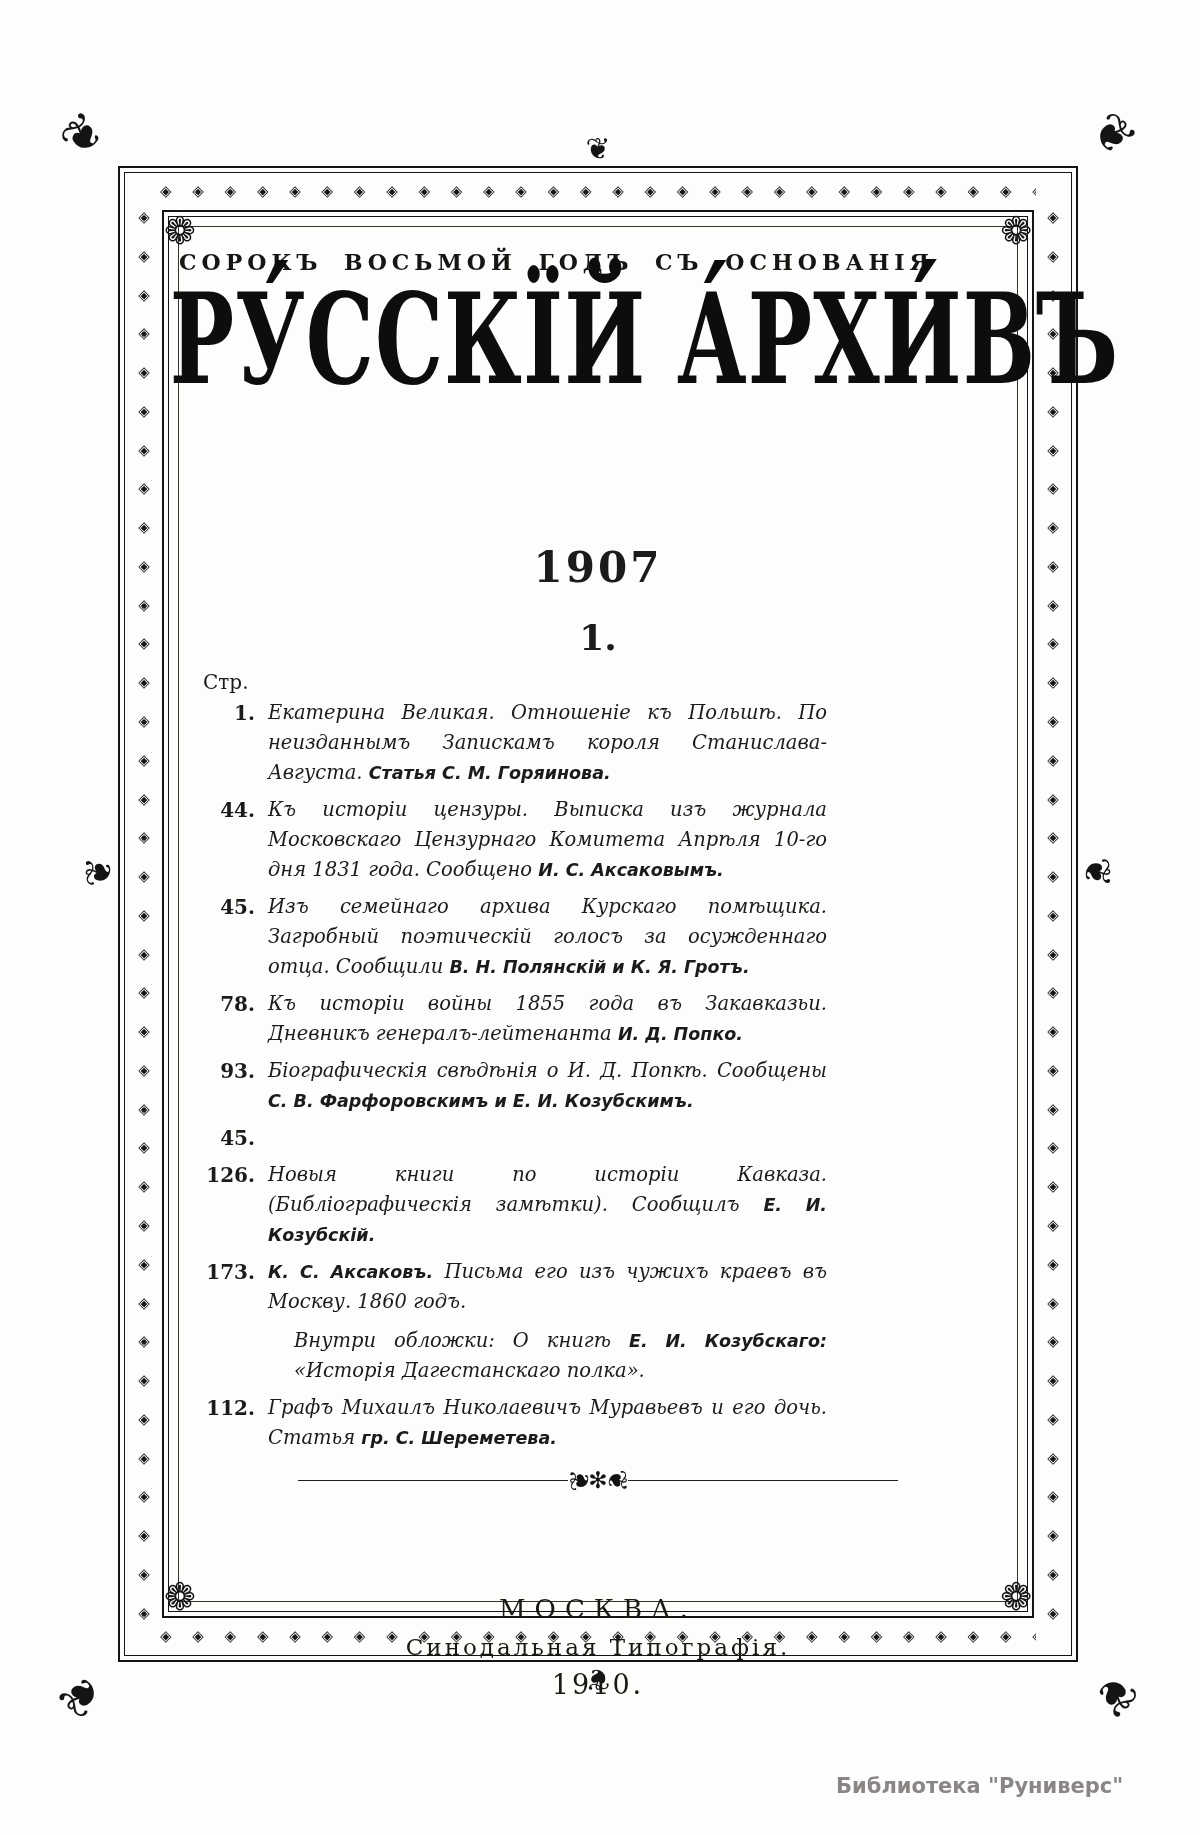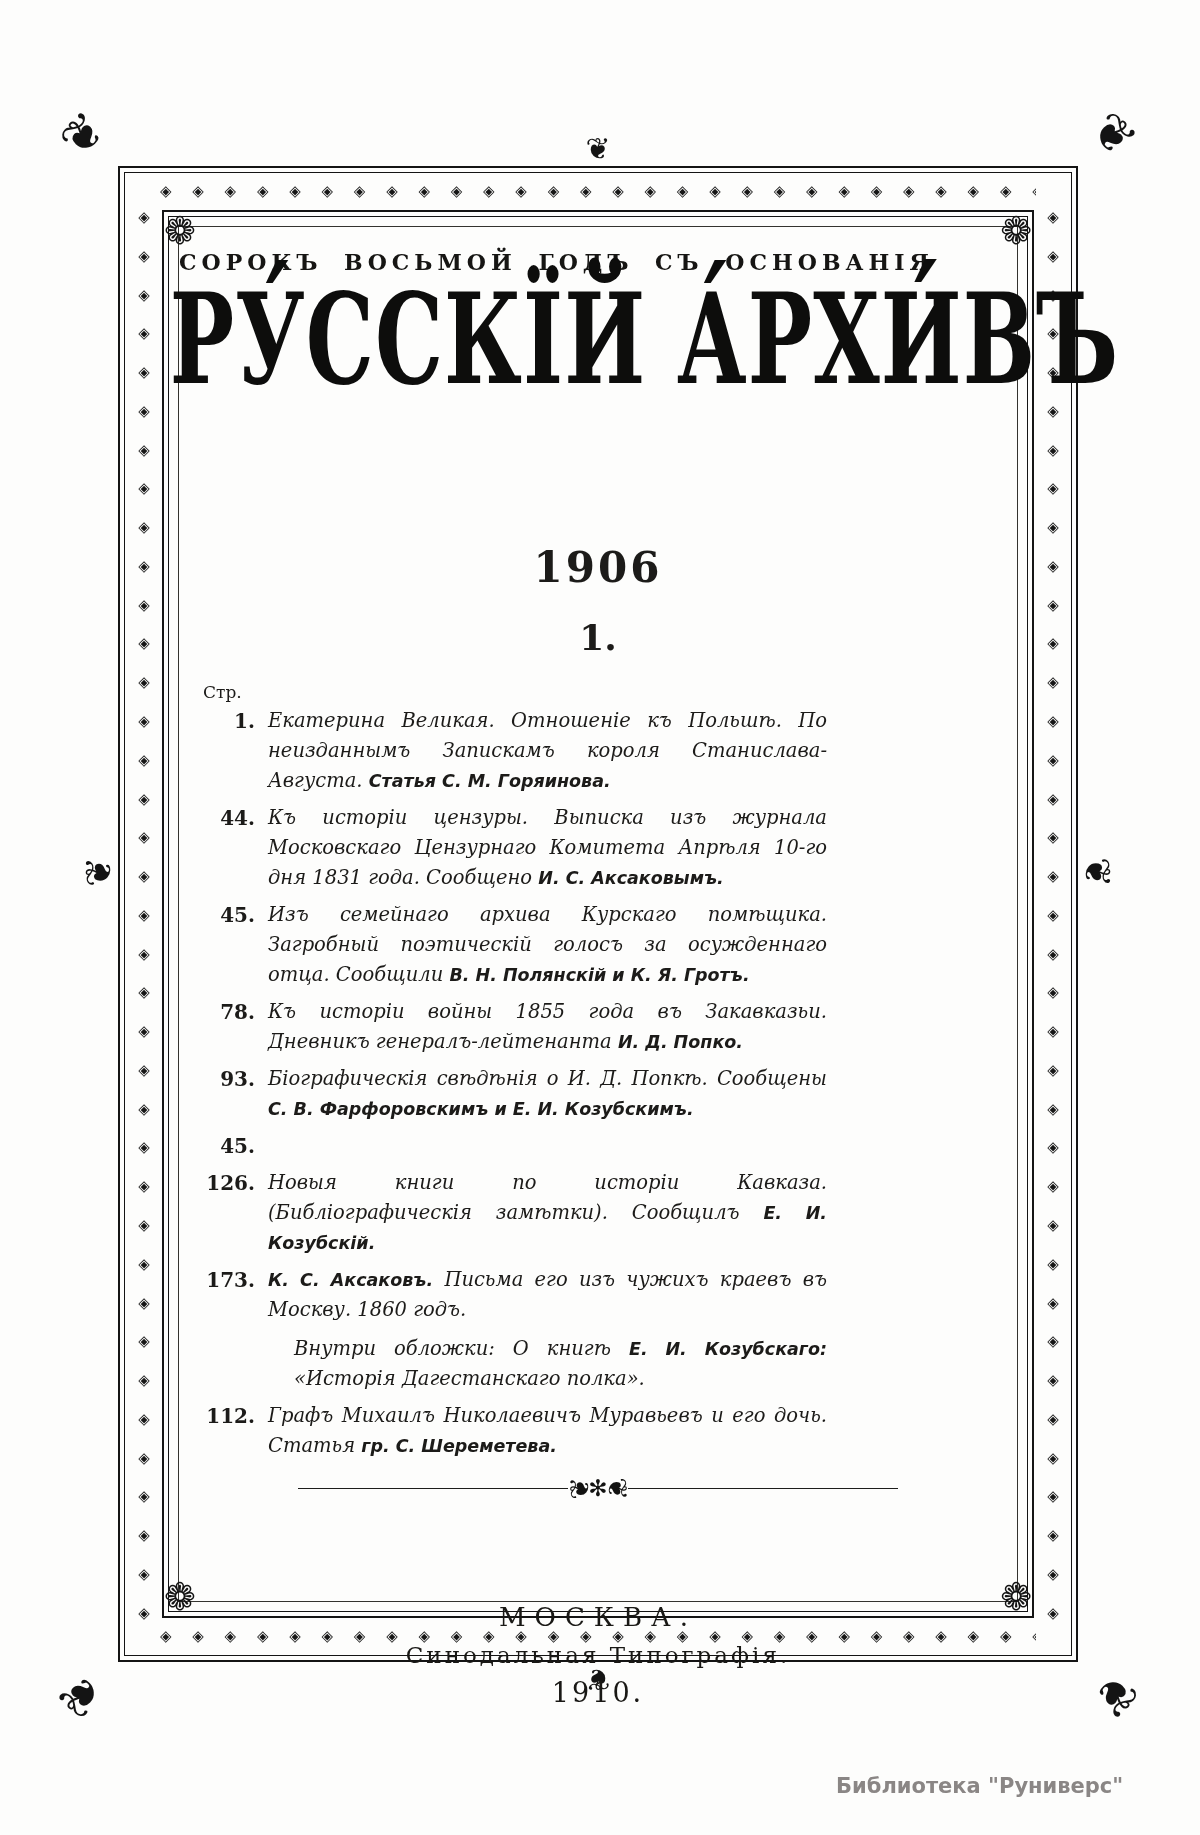--- a/index.html
+++ b/index.html
@@ -46,21 +46,21 @@
     letter-spacing:5px;word-spacing:9px;color:#161513;
   }
   .masthead-wrap{height:212px;margin-top:12px;text-align:center;}
   .masthead{
     display:inline-block;font-weight:bold;font-size:84px;line-height:1.05;
     color:#0d0d0c;transform:scale(1.02,1.5);transform-origin:center 28px;
     letter-spacing:1px;white-space:nowrap;
   }
   .year-big{margin-top:44px;text-align:center;font-weight:bold;font-size:42px;letter-spacing:3px;}
   .issue-num{margin-top:24px;text-align:center;font-weight:bold;font-size:36px;}
-  .str-label{margin:24px 0 4px 24px;font-size:17px;}
+  .str-label{margin:12px 0 4px 24px;font-size:20px;}
   .toc{margin-left:24px;width:624px;}
   .toc-row{display:flex;margin-bottom:7px;}
   .toc-row.indent{margin-top:9px;justify-content:flex-end;}
   .toc-num{flex:none;width:52px;text-align:right;font-weight:bold;font-size:20px;line-height:30px;}
   .toc-text{flex:1;margin-left:13px;font-size:19.5px;line-height:30px;text-align:justify;font-style:italic;}
   .toc-row.indent .toc-text{padding-left:26px;}
   .toc-text .b{font-family:"DejaVu Sans",sans-serif;font-weight:bold;font-size:17.5px;}
   .divider{margin:14px auto 0;width:600px;display:flex;align-items:center;}
   .divider .line{flex:1;border-top:1.5px solid #1d1d1b;}
   .divider .orn{font-family:"DejaVu Sans",sans-serif;font-size:27px;line-height:1;color:#121211;}
@@ -104,21 +104,21 @@
   <span class="orn-glyph rosette br">❁</span>
   <span class="orn-glyph rosette bl">❁</span>
 
   <div class="content">
     <div class="header-line">СОРОКЪ ВОСЬМОЙ ГОДЪ СЪ ОСНОВАНІЯ</div>
 
     <div class="masthead-wrap">
       <span class="masthead">РУ́ССКЇЙ А́РХИ́ВЪ</span>
     </div>
 
-    <div class="year-big">1906</div>
+    <div class="year-big">1907</div>
     <div class="issue-num">1.</div>
 
     <div class="str-label">Стр.</div>
 
     <div class="toc">
   <div class="toc-row">
     <div class="toc-num">1.</div>
     <div class="toc-text"><span>Екатерина Великая. Отношеніе къ Польшѣ. По неизданнымъ Запискамъ короля Станислава-Августа. </span><span class="b">Статья С. М. Горяинова.</span></div>
   </div>
 

